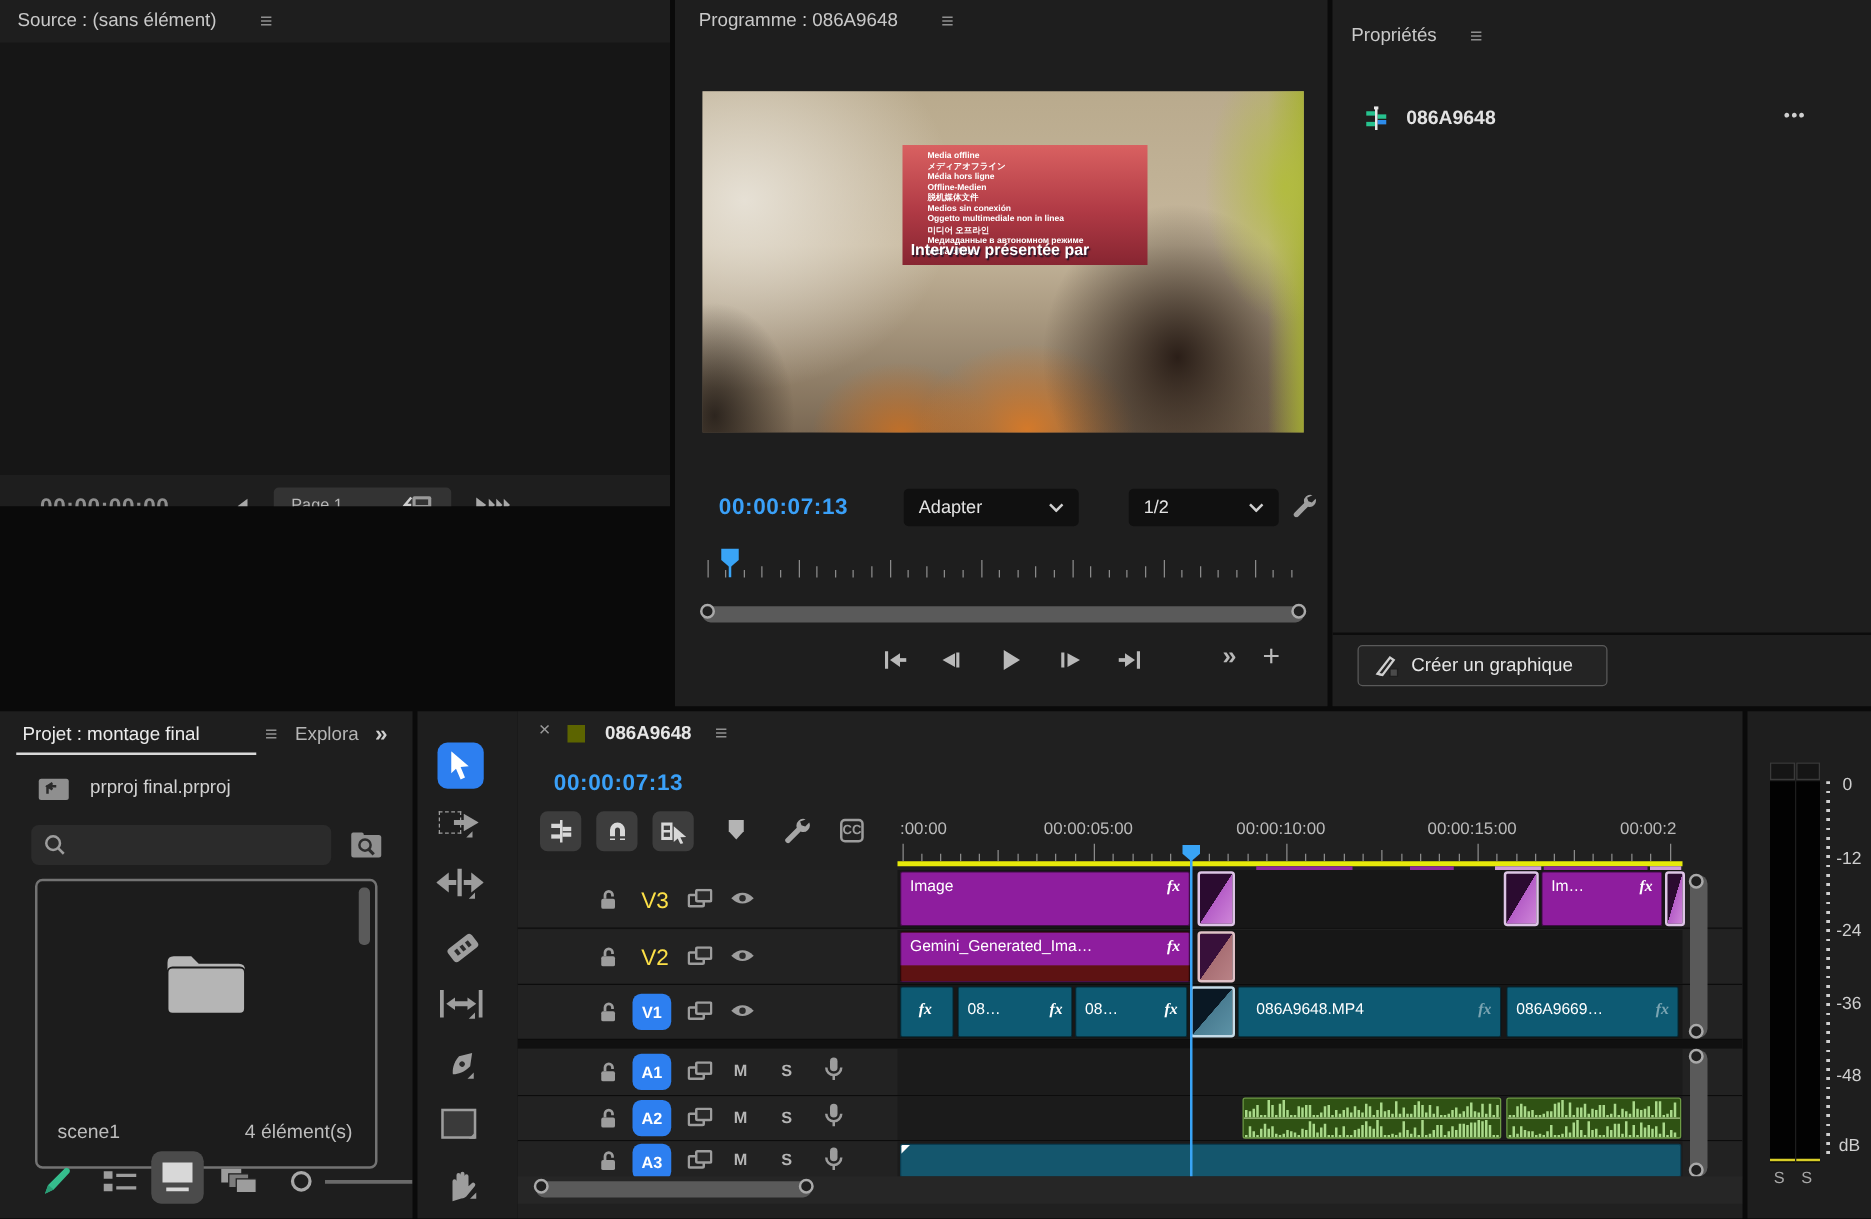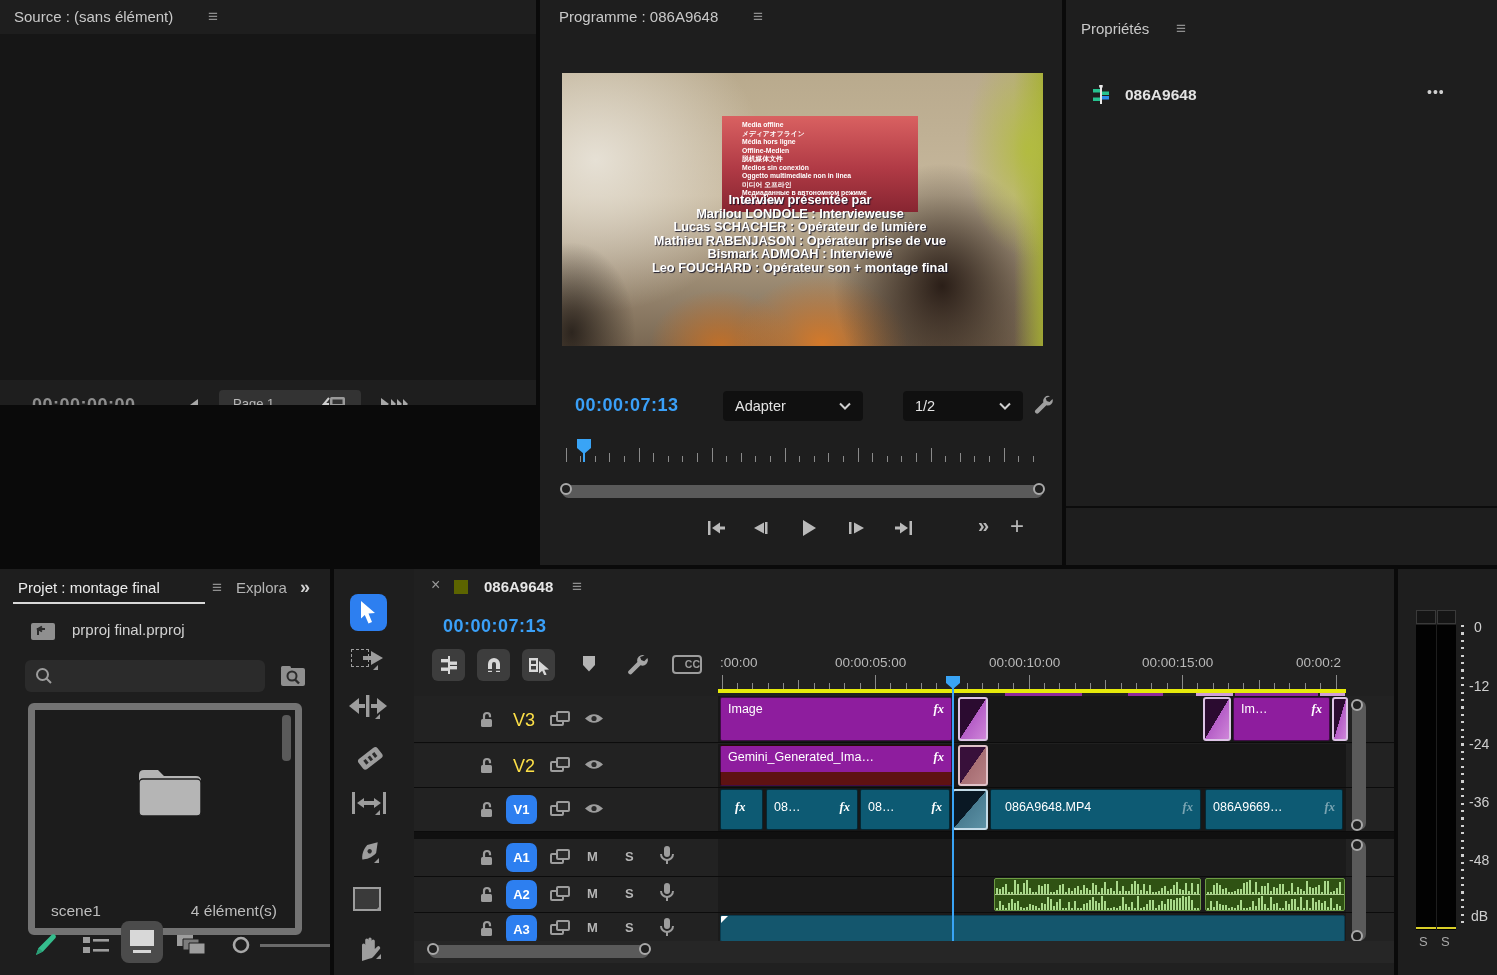--- a/index.html
+++ b/index.html
@@ -146,27 +146,20 @@
             <div>Medios sin conexión</div>
             <div>Oggetto multimediale non in linea</div>
             <div>미디어 오프라인</div>
             <div>Медиаданные в автономном режиме</div>
             <div>Mídia offline</div>
           </div>
       </div>
 
       <div class="a" style="left:58px;top:120px;width:360px;text-align:center;color:#fff;font-weight:bold;font-size:12.8px;line-height:13.6px;text-shadow:1px 1.2px 1px rgba(15,15,35,.9);">
         <div>Interview présentée par</div>
-        <div>
-            <div>Marilou LONDOLE :  Intervieweuse</div>
-            <div>Lucas SCHACHER :  Opérateur de lumière</div>
-            <div>Mathieu RABENJASON :  Opérateur prise de vue</div>
-            <div>Bismark ADMOAH :  Interviewé</div>
-            <div>Leo FOUCHARD :  Opérateur son + montage final</div>
-          </div>
       </div>
     </div>
 
     <span class="a tc blue" style="left:35px;top:395px;">00:00:07:13</span>
     <div class="dd" style="left:183px;top:391px;width:140px;height:30px;">
       <span>Adapter</span>
       <svg width="12" height="8">
           <polyline points="1,1.5 6,6.5 11,1.5" fill="none" stroke="#cfcfcf" stroke-width="2"></polyline>
         </svg>
     </div>
@@ -273,20 +266,30 @@
         <rect x="2" y="12.5" width="7" height="3.5" fill="#27c28f"></rect>
         <rect x="11" y="6.5" width="7" height="3.5" fill="#27c28f"></rect>
         <rect x="11" y="11" width="7" height="3.5" fill="#2d8ceb"></rect>
         <rect x="9" y="1" width="2" height="18" fill="#e8e8e8"></rect>
         <rect x="8.2" y="0" width="3.5" height="2.5" fill="#e8e8e8"></rect>
       </svg>
     </span>
     <span class="a" style="left:59px;top:86px;color:#e3e3e3;font-size:15.5px;font-weight:bold;">086A9648</span>
     <span class="a" style="left:361px;top:84px;color:#cfcfcf;font-size:14px;letter-spacing:1px;">•••</span>
     <div class="a" style="left:0;top:506px;width:431px;height:2px;background:#0c0c0c;"></div>
+    <div class="a" style="left:20px;top:516px;width:200px;height:33px;background:#242424;border:1px solid #5a5a5a;border-radius:4px;">
+      <span class="ic" style="left:12px;top:6px;">
+        <svg width="22" height="20">
+          <path d="M3,16 L13,3 L16,5 L7,17 Z" fill="none" stroke="#cfcfcf" stroke-width="1.8"></path>
+          <path d="M3,16 l4,1 z" stroke="#cfcfcf" stroke-width="1.8"></path>
+          <rect x="13" y="12" width="6" height="6" fill="#4a4a4a" stroke="#1e1e1e"></rect>
+        </svg>
+      </span>
+      <span class="a" style="left:42px;top:7px;color:#e6e6e6;font-size:15px;">Créer un graphique</span>
+    </div>
   </div>
 
   <div class="panel" style="left:0;top:569px;width:330px;height:406px;">
     <span class="a" style="left:18px;top:10px;color:#ececec;font-size:15px;white-space:nowrap;">Projet : montage final</span>
     <div class="a" style="left:13px;top:33px;width:192px;height:2px;background:#d9d9d9;"></div>
     <span class="a menu-glyph" style="left:212px;top:9px;">≡</span>
     <span class="a" style="left:236px;top:10px;color:#b5b5b5;font-size:15px;width:60px;overflow:hidden;white-space:nowrap;">Explora</span>
     <span class="a" style="left:300px;top:8px;color:#cfcfcf;font-size:18px;font-weight:bold;">»</span>
 
     <span class="ic" style="left:30px;top:51px;">
@@ -307,21 +310,21 @@
     </div>
     <span class="ic" style="left:279px;top:94px;">
       <svg width="28" height="26">
           <rect x="2" y="5" width="24" height="18" rx="2" fill="#8f8f8f"></rect>
           <rect x="2" y="3" width="10" height="4" rx="1.5" fill="#8f8f8f"></rect>
           <circle cx="13" cy="13" r="4.5" fill="none" stroke="#2b2b2b" stroke-width="2"></circle>
           <line x1="16" y1="16.5" x2="20" y2="20.5" stroke="#2b2b2b" stroke-width="2.4"></line>
         </svg>
     </span>
 
-    <div class="a" style="left:28px;top:134px;width:274px;height:232px;background:#1c1c1c;border:7px solid #737373;border-radius:6px;">
+    <div class="a" style="left:28px;top:134px;width:274px;height:232px;background:#1c1c1c;border:2px solid #737373;border-radius:6px;">
       <div class="a" style="right:4px;top:5px;width:9px;height:46px;background:#5a5a5a;border-radius:4px;"></div>
       <div class="a" style="left:100px;top:55px;">
         <svg width="70" height="56">
             <path d="M4,10 q0,-5 5,-5 h14 l6,6 h32 q5,0 5,5 v30 q0,5 -5,5 h-52 q-5,0 -5,-5 z" fill="#b5b5b5"></path>
             <rect x="4" y="14" width="62" height="37" rx="4" fill="#b5b5b5" stroke="#1c1c1c" stroke-width="1.5"></rect>
           </svg>
       </div>
       <span class="a" style="left:16px;top:192px;color:#bdbdbd;font-size:15.5px;">scene1</span>
       <span class="a" style="right:18px;top:192px;color:#bdbdbd;font-size:15.5px;">4 élément(s)</span>
     </div>
@@ -456,21 +459,21 @@
     <span class="ic" style="left:168px;top:86px;">
       <svg width="14" height="18">
           <polygon points="1,1 13,1 13,10 7,16.5 1,10" fill="#b4b4b4"></polygon>
         </svg>
     </span>
     <span class="ic" style="left:212px;top:84px;">
       <svg width="22" height="22">
           <path d="M18.5,2.5a5.4,5.4 0 0 0-7.1,6.6L3,17.5a2.2,2.2 0 1 0 3.1,3.1l8.4-8.4a5.4,5.4 0 0 0 6.9-7.2l-3.2,3.2-3-1.1-1.1-3z" fill="#a6a6a6"></path>
         </svg>
     </span>
-    <div class="a" style="left:258px;top:86px;width:30px;height:19px;border:2px solid #9d9d9d;border-radius:4px;color:#9d9d9d;font-size:10.5px;font-weight:bold;text-align:right;line-height:15px;">CC</div>
+    <div class="a" style="left:258px;top:86px;width:19px;height:19px;border:2px solid #9d9d9d;border-radius:4px;color:#9d9d9d;font-size:10.5px;font-weight:bold;text-align:right;line-height:15px;">CC</div>
 
     <div class="a" style="left:304px;top:80px;width:628px;height:40px;overflow:hidden;">
       <span class="rul-lab" style="left:2px;top:6px;">:00:00</span>
       <span class="rul-lab" style="left:117px;top:6px;">00:00:05:00</span>
       <span class="rul-lab" style="left:271px;top:6px;">00:00:10:00</span>
       <span class="rul-lab" style="left:424px;top:6px;">00:00:15:00</span>
       <span class="rul-lab" style="left:578px;top:6px;">00:00:2</span>
       <div class="a ticks" style="left:0;top:24px;width:628px;height:16px;">
           <i style="left: 3.5px; height: 14px;"></i>
           <i style="left: 18.85px; height: 6px;"></i>

